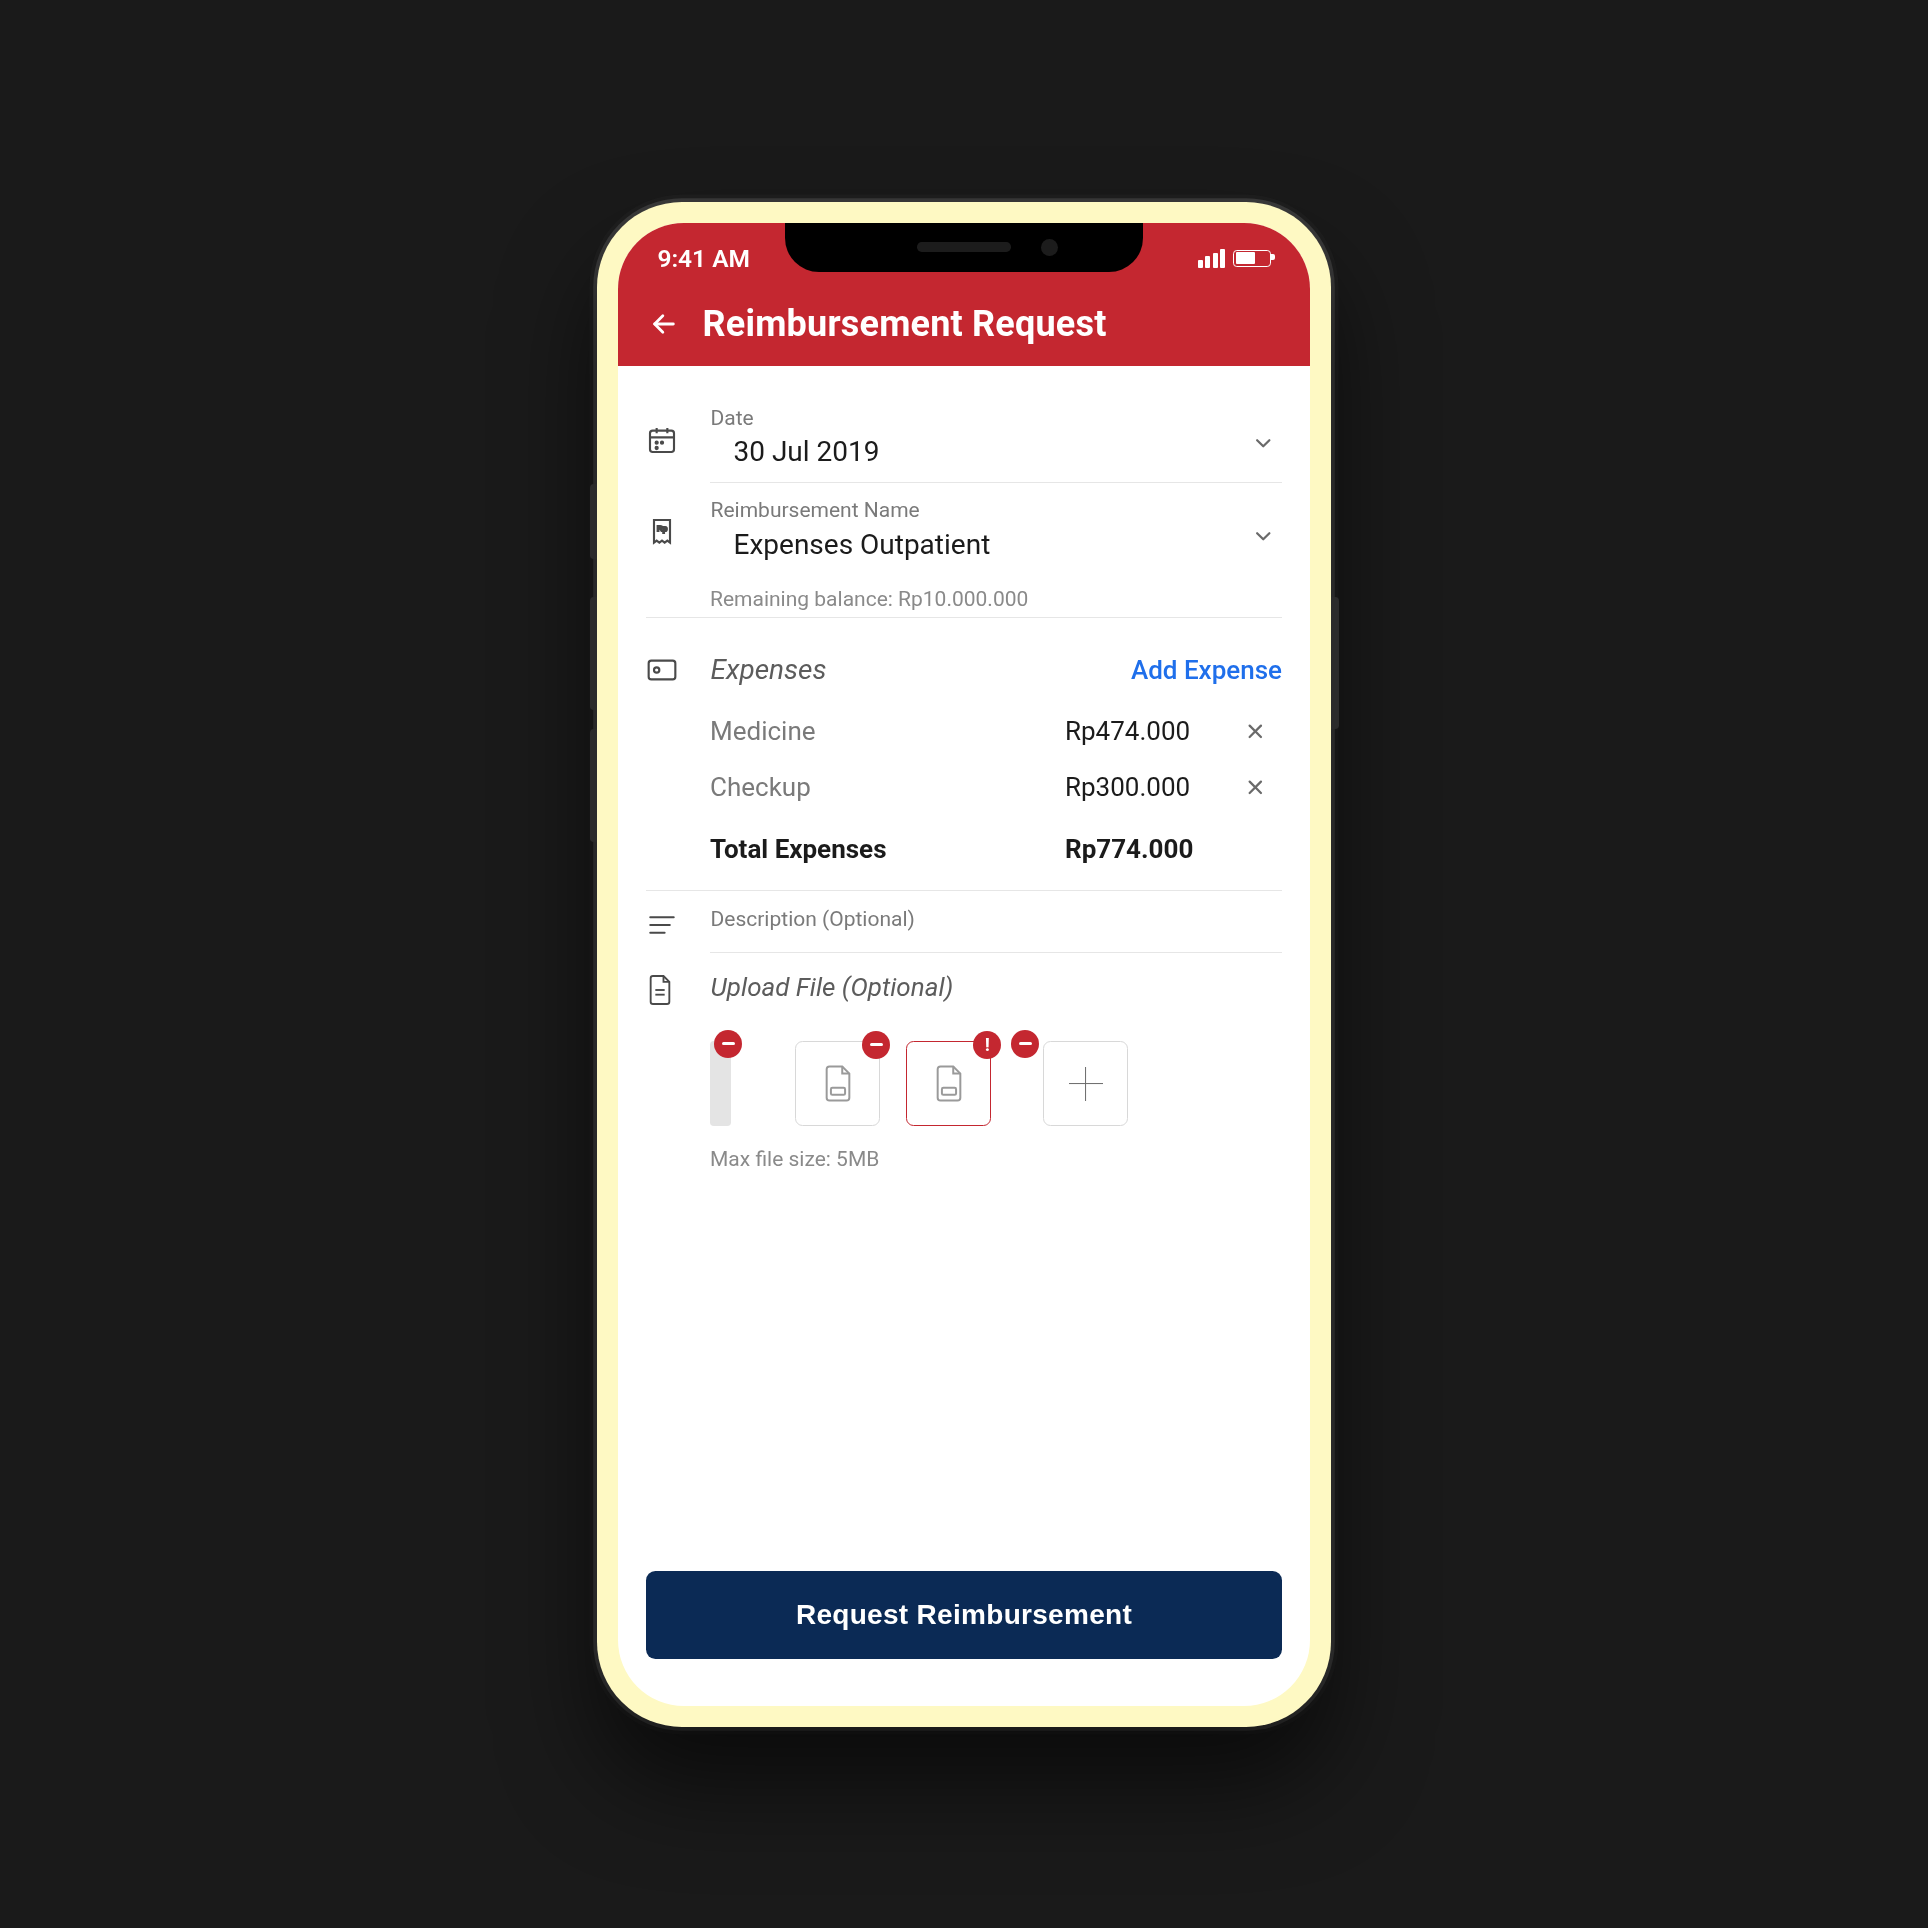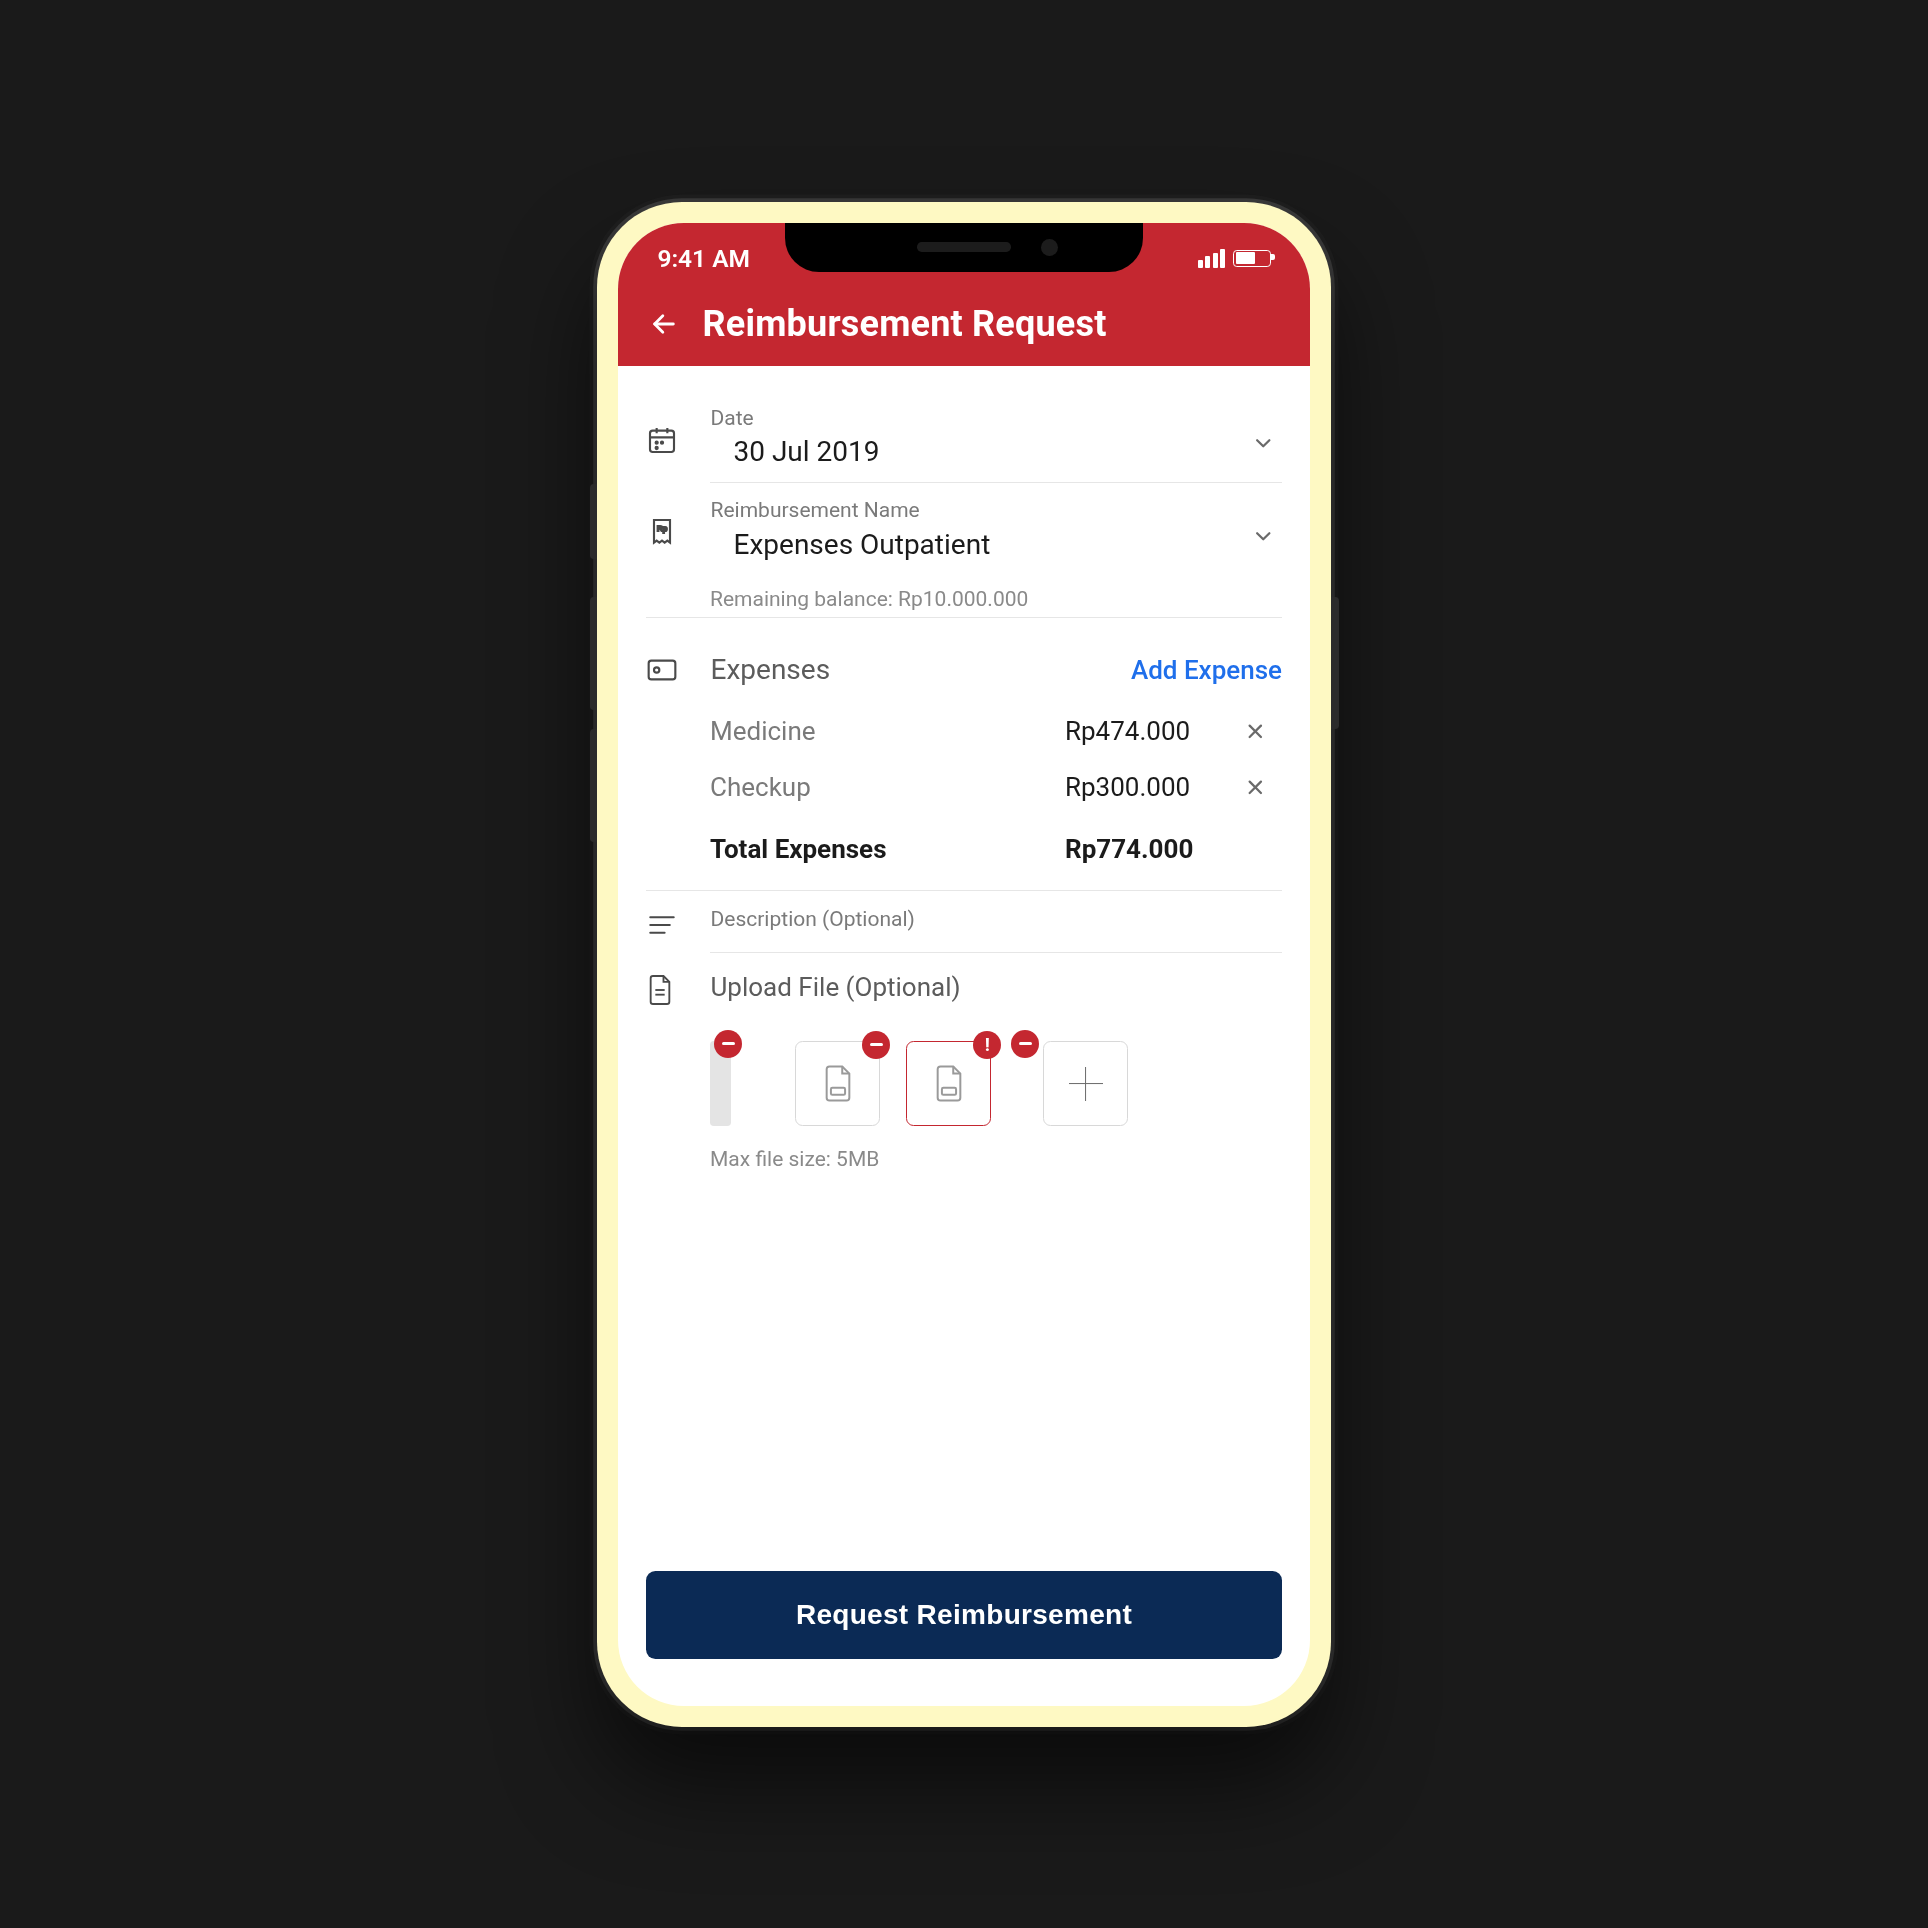--- a/index.html
+++ b/index.html
@@ -114,21 +114,21 @@
     left:64px; right:0; bottom:0;
     height:0.9px; background:#e6e6e6;
   }
   .icon-col { width: 40px; flex-shrink:0; padding-top:5.6px; color:#555; }
   .field-col { flex:1; }
   .field-label { font-size: 21px; color:#7a7a7a; margin-bottom: 5.6px; }
   .field-value { font-size: 28px; color:#1b1b1b;margin-left:23px; }
   .chevron { width:38px; display:flex; align-items:center; justify-content:center; padding-top:13px; color:#6a6a6a; }
   .hint { font-size:21px; color:#8a8a8a; padding:11.3px 0 5.6px 64px; border-bottom:0.9px solid #e6e6e6; margin-bottom:7.5px;}
   .section-row{display:flex;align-items:center;gap:24.5px;padding:28px 0 17px 0;}
-  .section-title{font-size:28px;color:#5c5c5c;flex:1;}
+  .section-title{font-size:28px;color:#5c5c5c;flex:1;font-style:italic;}
   .add-link{font-size:26px;color:#1f6feb;font-weight:500;}
   .exp-list{padding-left:64px;}
   .exp-item{display:flex;align-items:center;padding:13px 0;}
   .exp-name{flex:1;font-size:26px;color:#7a7a7a;}
   .exp-amt{width:179px;font-size:26px;color:#1b1b1b;}
   .exp-del{width:38px;text-align:right;color:#6a6a6a;font-size:28px;}
   .total-row{display:flex;align-items:center;padding:19px 0 26px 0;}
   .total-label{flex:1;font-size:26px;font-weight:700;color:#1b1b1b;}
   .total-amt{width:217px;font-size:26px;font-weight:700;color:#1b1b1b;}
   .upload-area{padding:13px 0 7.5px 64px;}

